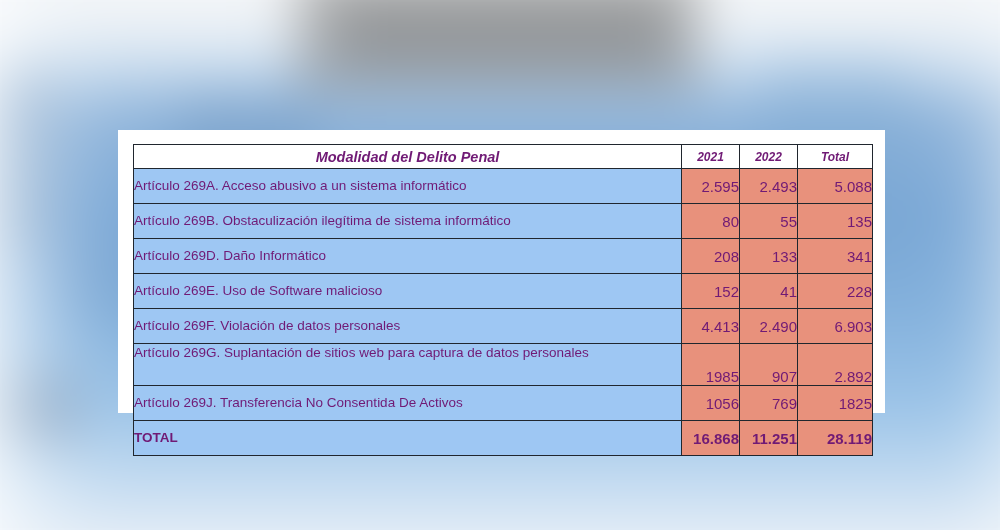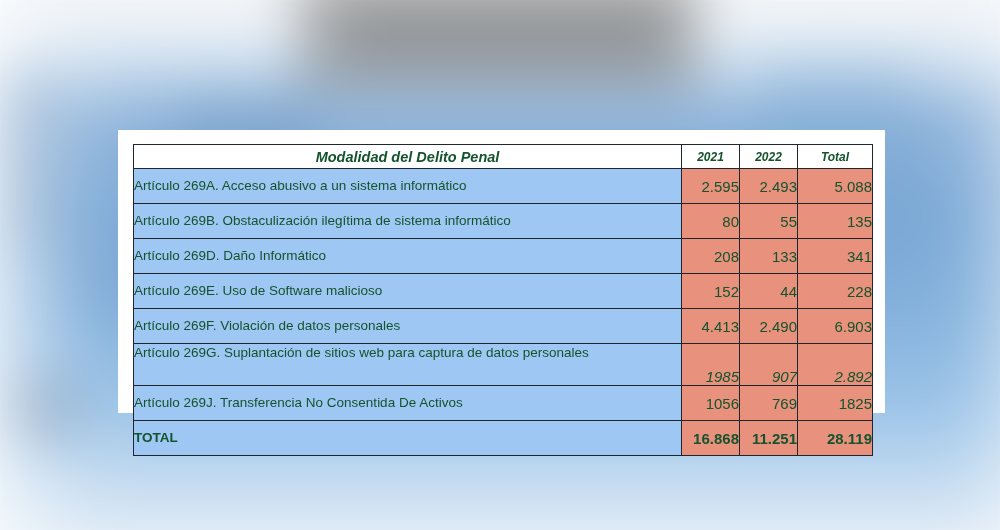--- a/index.html
+++ b/index.html
@@ -130,21 +130,21 @@
 
   
   #data-table {
     position: absolute;
     left: 15px;
     top: 14px;
     width: 739px;
     border-collapse: collapse;
     table-layout: fixed;
     font-size: 13.5px;
-    color: #14532d;
+    color: #701a75;
   }
   #data-table th,
   #data-table td {
     border: 1px solid #20262e;
     padding: 0;
     box-sizing: border-box;
   }
 
   col.c-mod   { width: 548px; }
   col.c-2021  { width: 58px; }
@@ -186,21 +186,20 @@
   
   tr.tall td.mod {
     height: 42px;
     vertical-align: top;
     padding-top: 2px;
   }
   tr.tall td.num {
     height: 42px;
     vertical-align: bottom;
     padding-bottom: 2px;
-    font-style: italic;
   }
 
   tr.total td.mod,
   tr.total td.num {
     font-weight: bold;
   }
   tr.total td.mod { padding-left: 5px; }
 </style>
 </head>
 <body>
@@ -253,21 +252,21 @@
         </tr>
         <tr>
           <td class="mod">Artículo 269D. Daño Informático</td>
           <td class="num">208</td>
           <td class="num">133</td>
           <td class="num">341</td>
         </tr>
         <tr>
           <td class="mod">Artículo 269E. Uso de Software malicioso</td>
           <td class="num">152</td>
-          <td class="num">44</td>
+          <td class="num">41</td>
           <td class="num">228</td>
         </tr>
         <tr>
           <td class="mod">Artículo 269F. Violación de datos personales</td>
           <td class="num">4.413</td>
           <td class="num">2.490</td>
           <td class="num">6.903</td>
         </tr>
         <tr class="tall">
           <td class="mod">Artículo 269G. Suplantación de sitios web para captura de datos personales</td>

